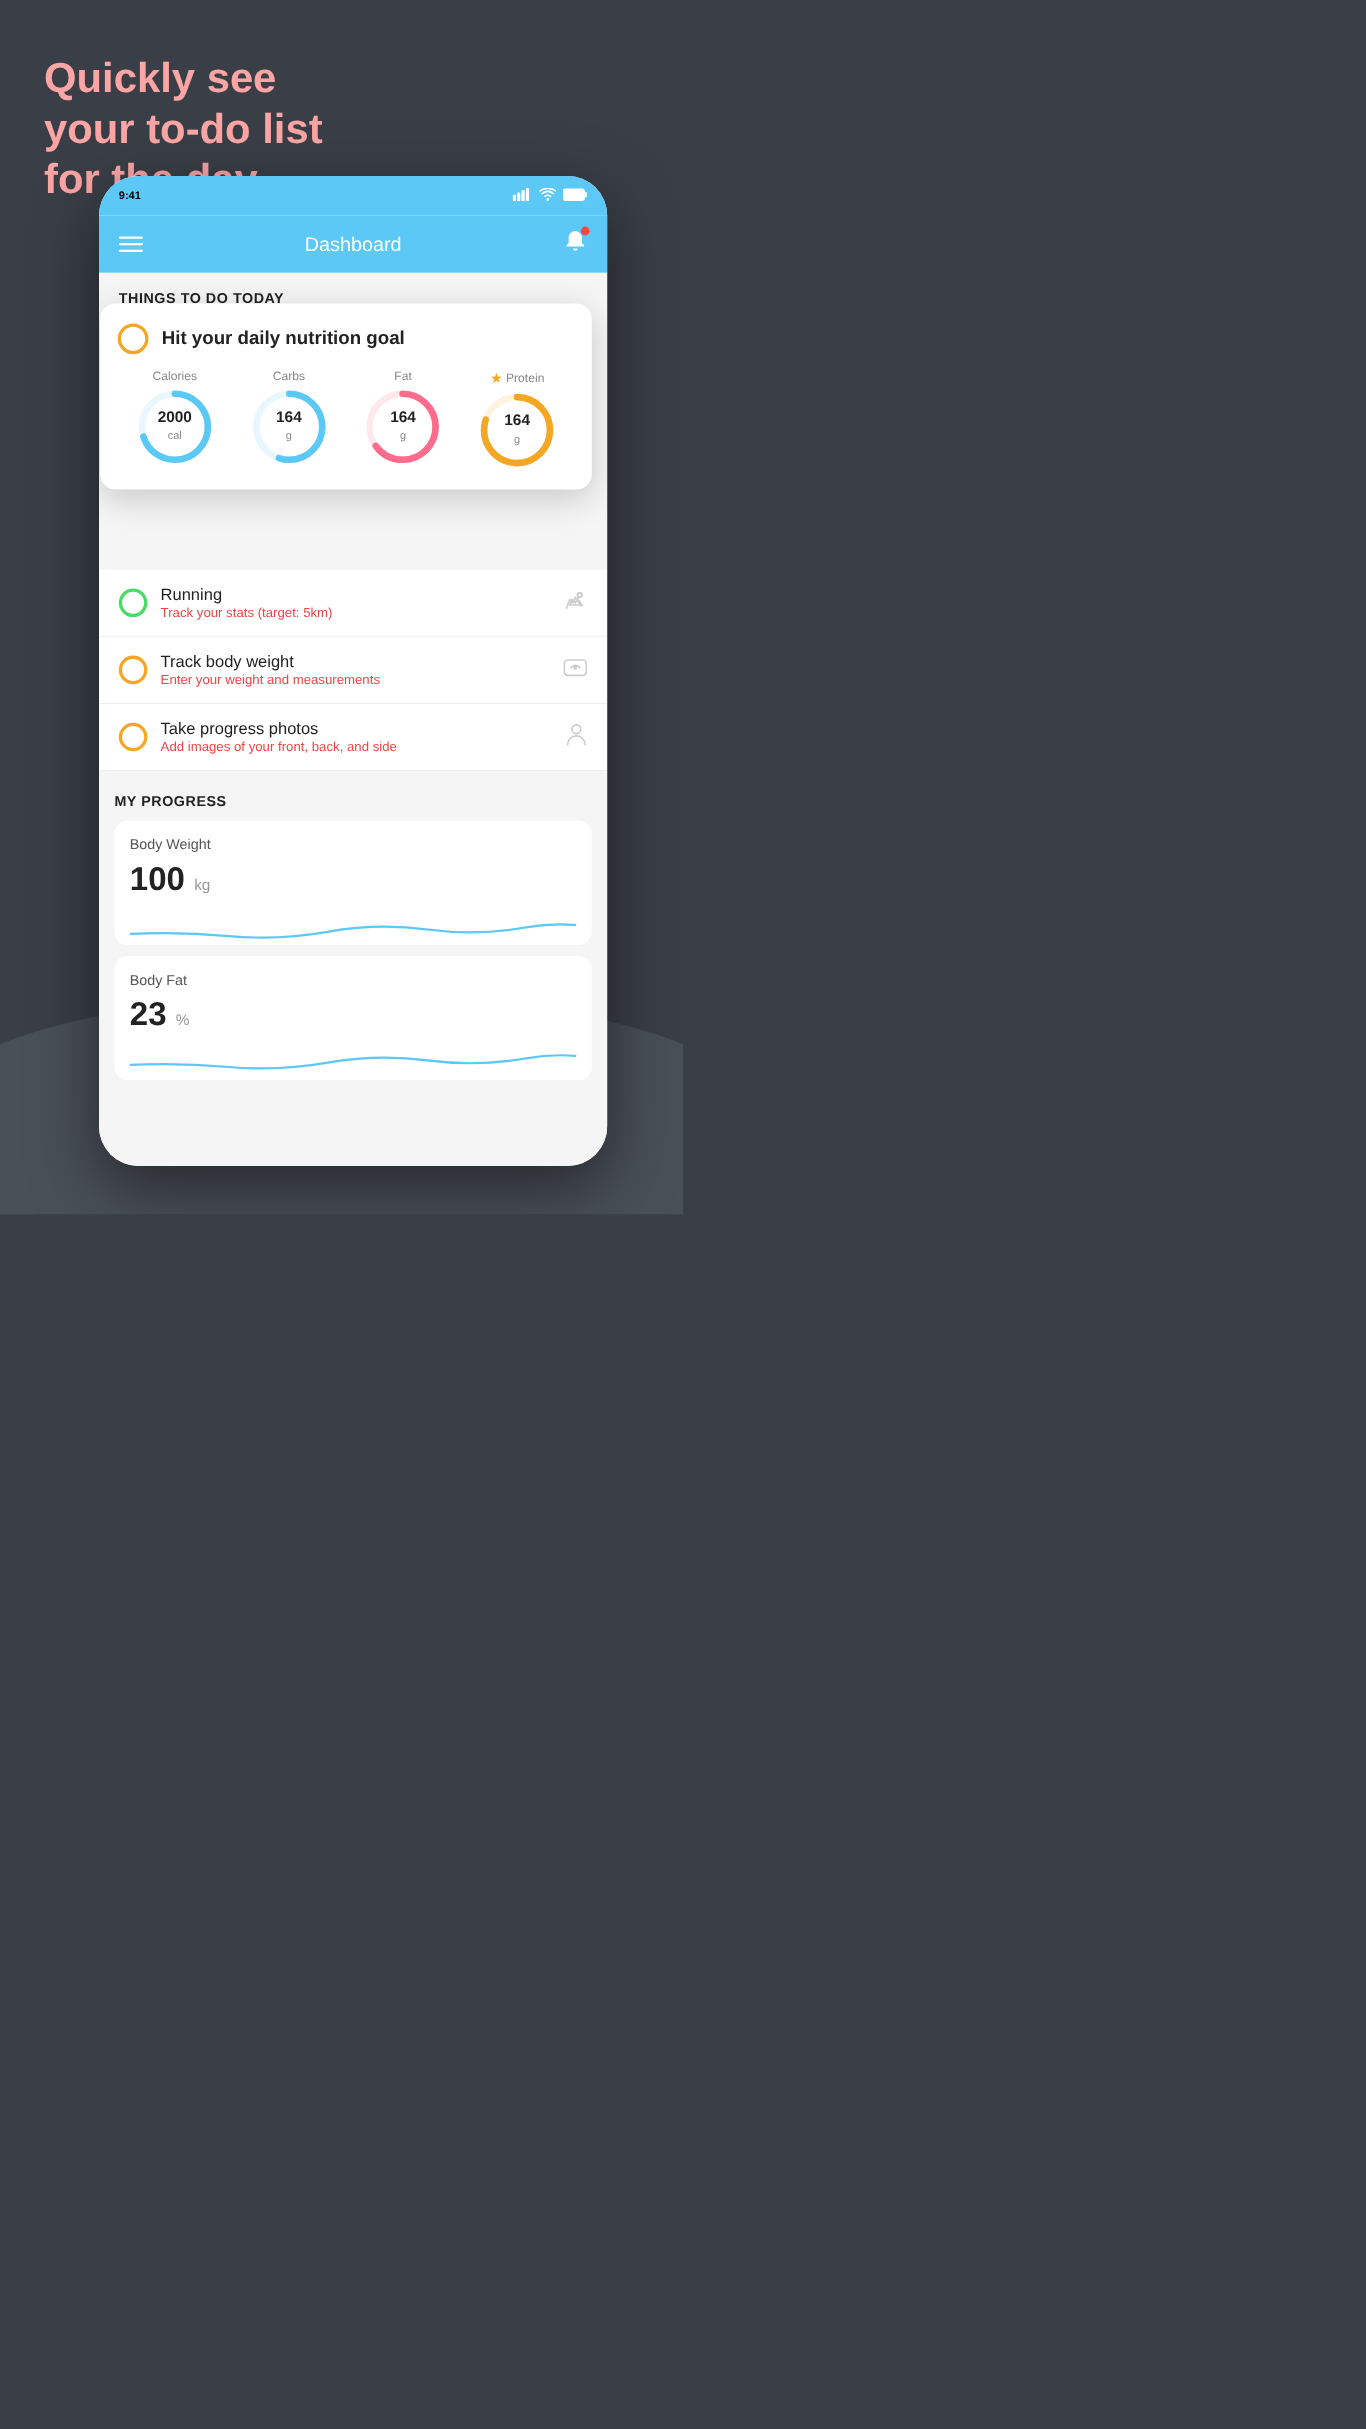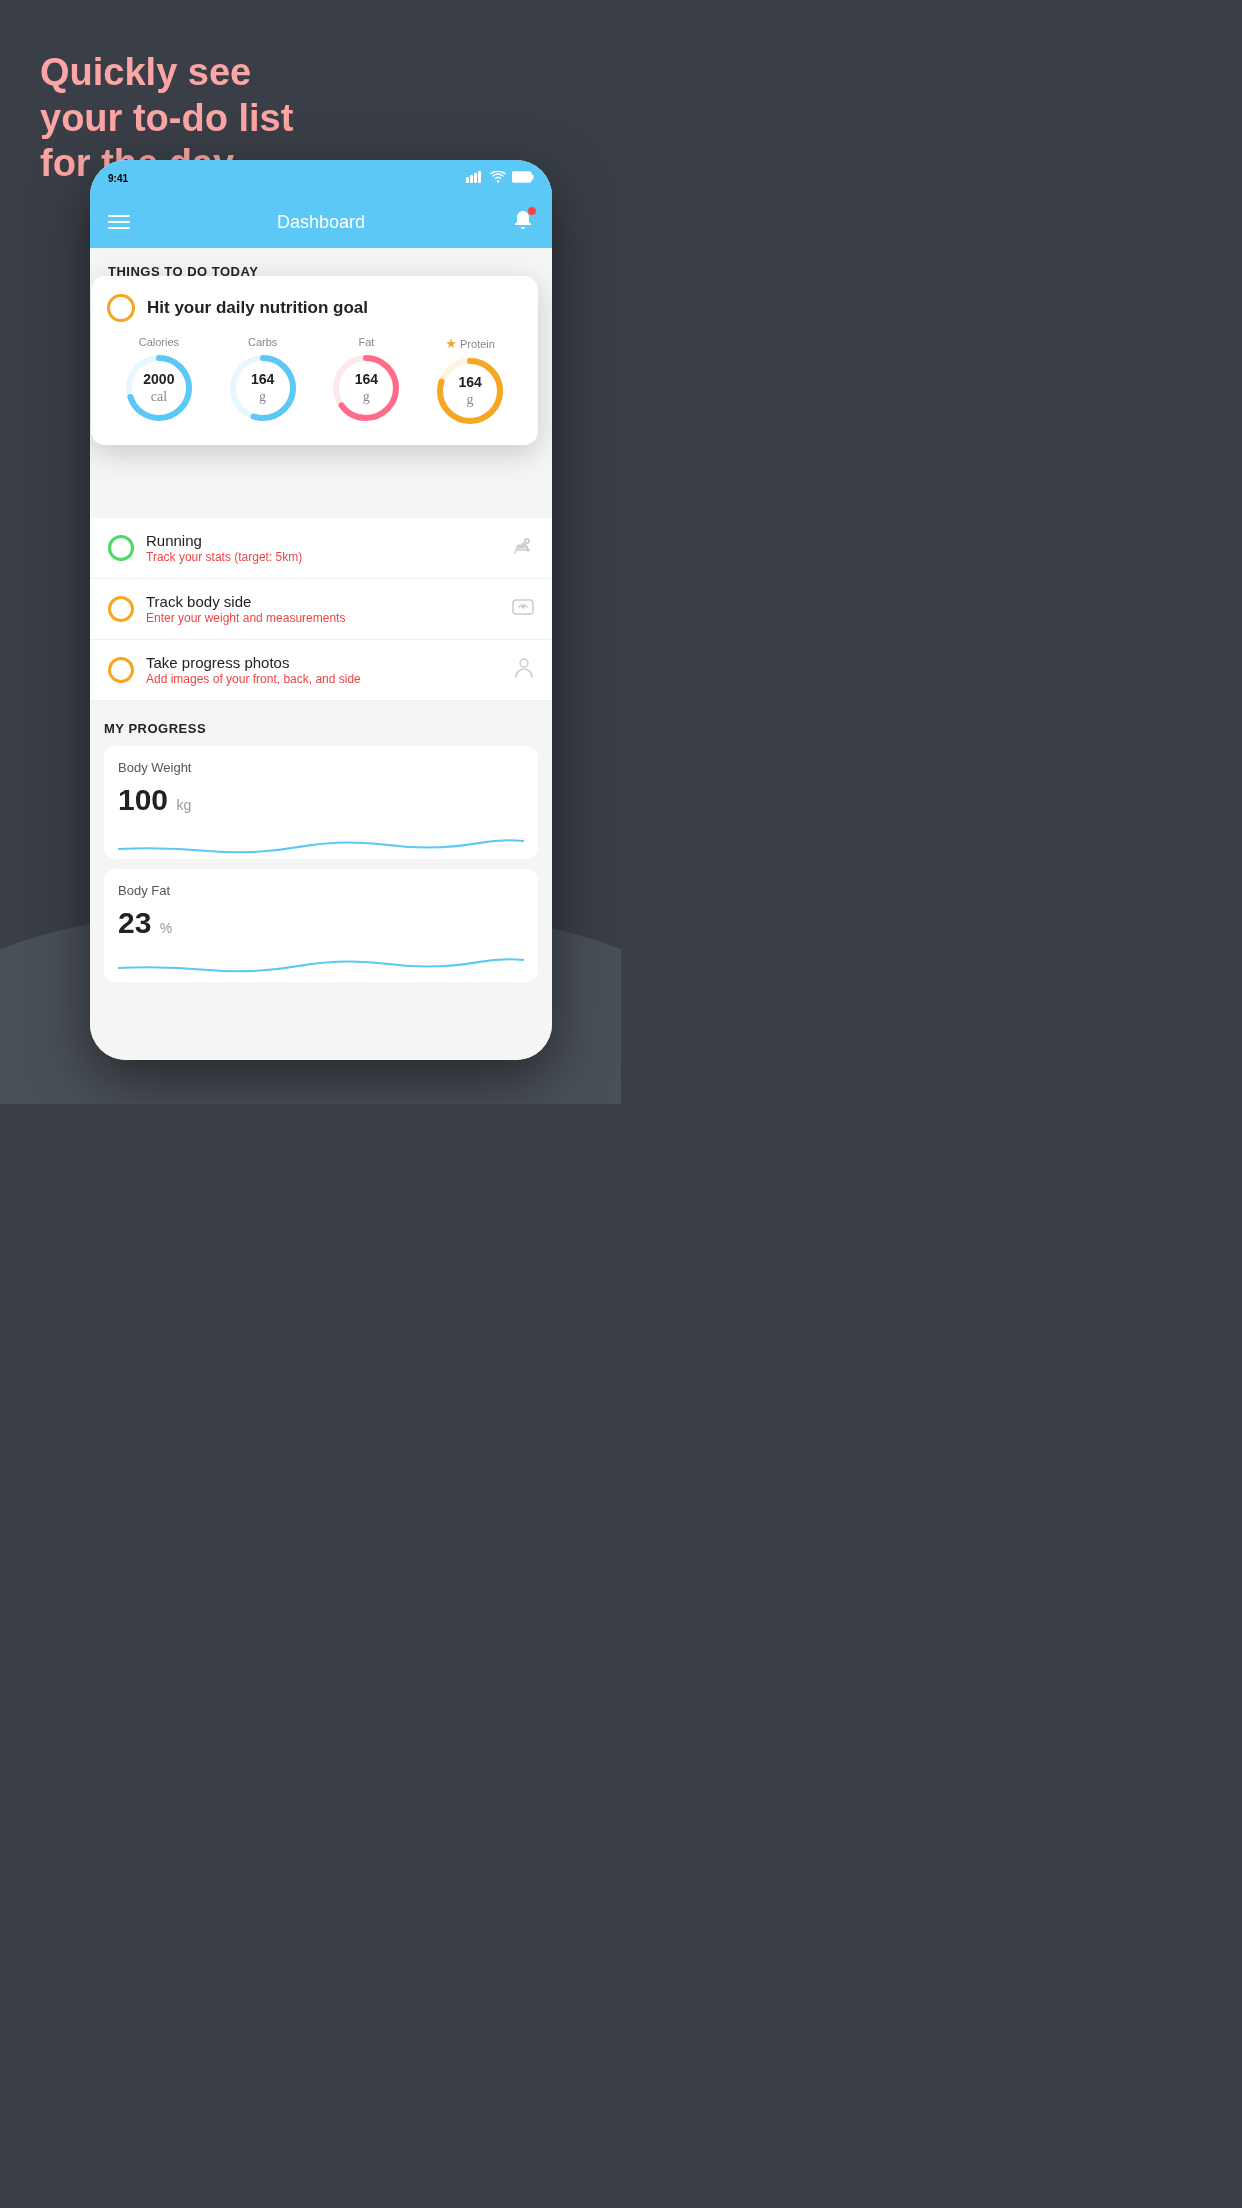--- a/index.html
+++ b/index.html
@@ -197,23 +197,22 @@
       text-align: center;
       line-height: 1.1;
     }
     .circle-value {
       font-size: 14px;
       font-weight: 700;
       color: #222;
       display: block;
     }
     .circle-unit {
-      font-size: 14px;
+      font-size: 10px;
       color: #888;
-      font-family: Liberation Serif, serif;
     }
 
     
     .todo-list {
       background: #ffffff;
       margin-top: 4px;
     }
     .todo-item {
       display: flex;
       align-items: center;
@@ -456,21 +455,21 @@
               <path d="M19 4c0 1.1-.9 2-2 2s-2-.9-2-2 .9-2 2-2 2 .9 2 2zM8 13l2-5 3 3 2-4 4 6H8z" fill="none"></path>
               <ellipse cx="17" cy="4" rx="2" ry="2" stroke="#ccc" stroke-width="1.5" fill="none"></ellipse>
               <path d="M5 16l3-8 3 3 2-5 5 8" stroke="#ccc" stroke-width="1.5" fill="none" stroke-linecap="round" stroke-linejoin="round"></path>
             </svg>
           </span>
         </div>
 
         <div class="todo-item">
           <div class="todo-circle yellow"></div>
           <div class="todo-text">
-            <div class="todo-name">Track body side</div>
+            <div class="todo-name">Track body weight</div>
             <div class="todo-desc">Enter your weight and measurements</div>
           </div>
           <span class="todo-icon">
             <svg width="22" height="20" viewBox="0 0 22 20" fill="none" stroke="#ccc" stroke-width="1.5">
               <rect x="1" y="3" width="20" height="14" rx="3" stroke="#ccc" stroke-width="1.5" fill="none"></rect>
               <path d="M7 10 Q11 6 15 10" stroke="#ccc" stroke-width="1.5" fill="none" stroke-linecap="round"></path>
               <circle cx="11" cy="10" r="1" fill="#ccc"></circle>
             </svg>
           </span>
         </div>

